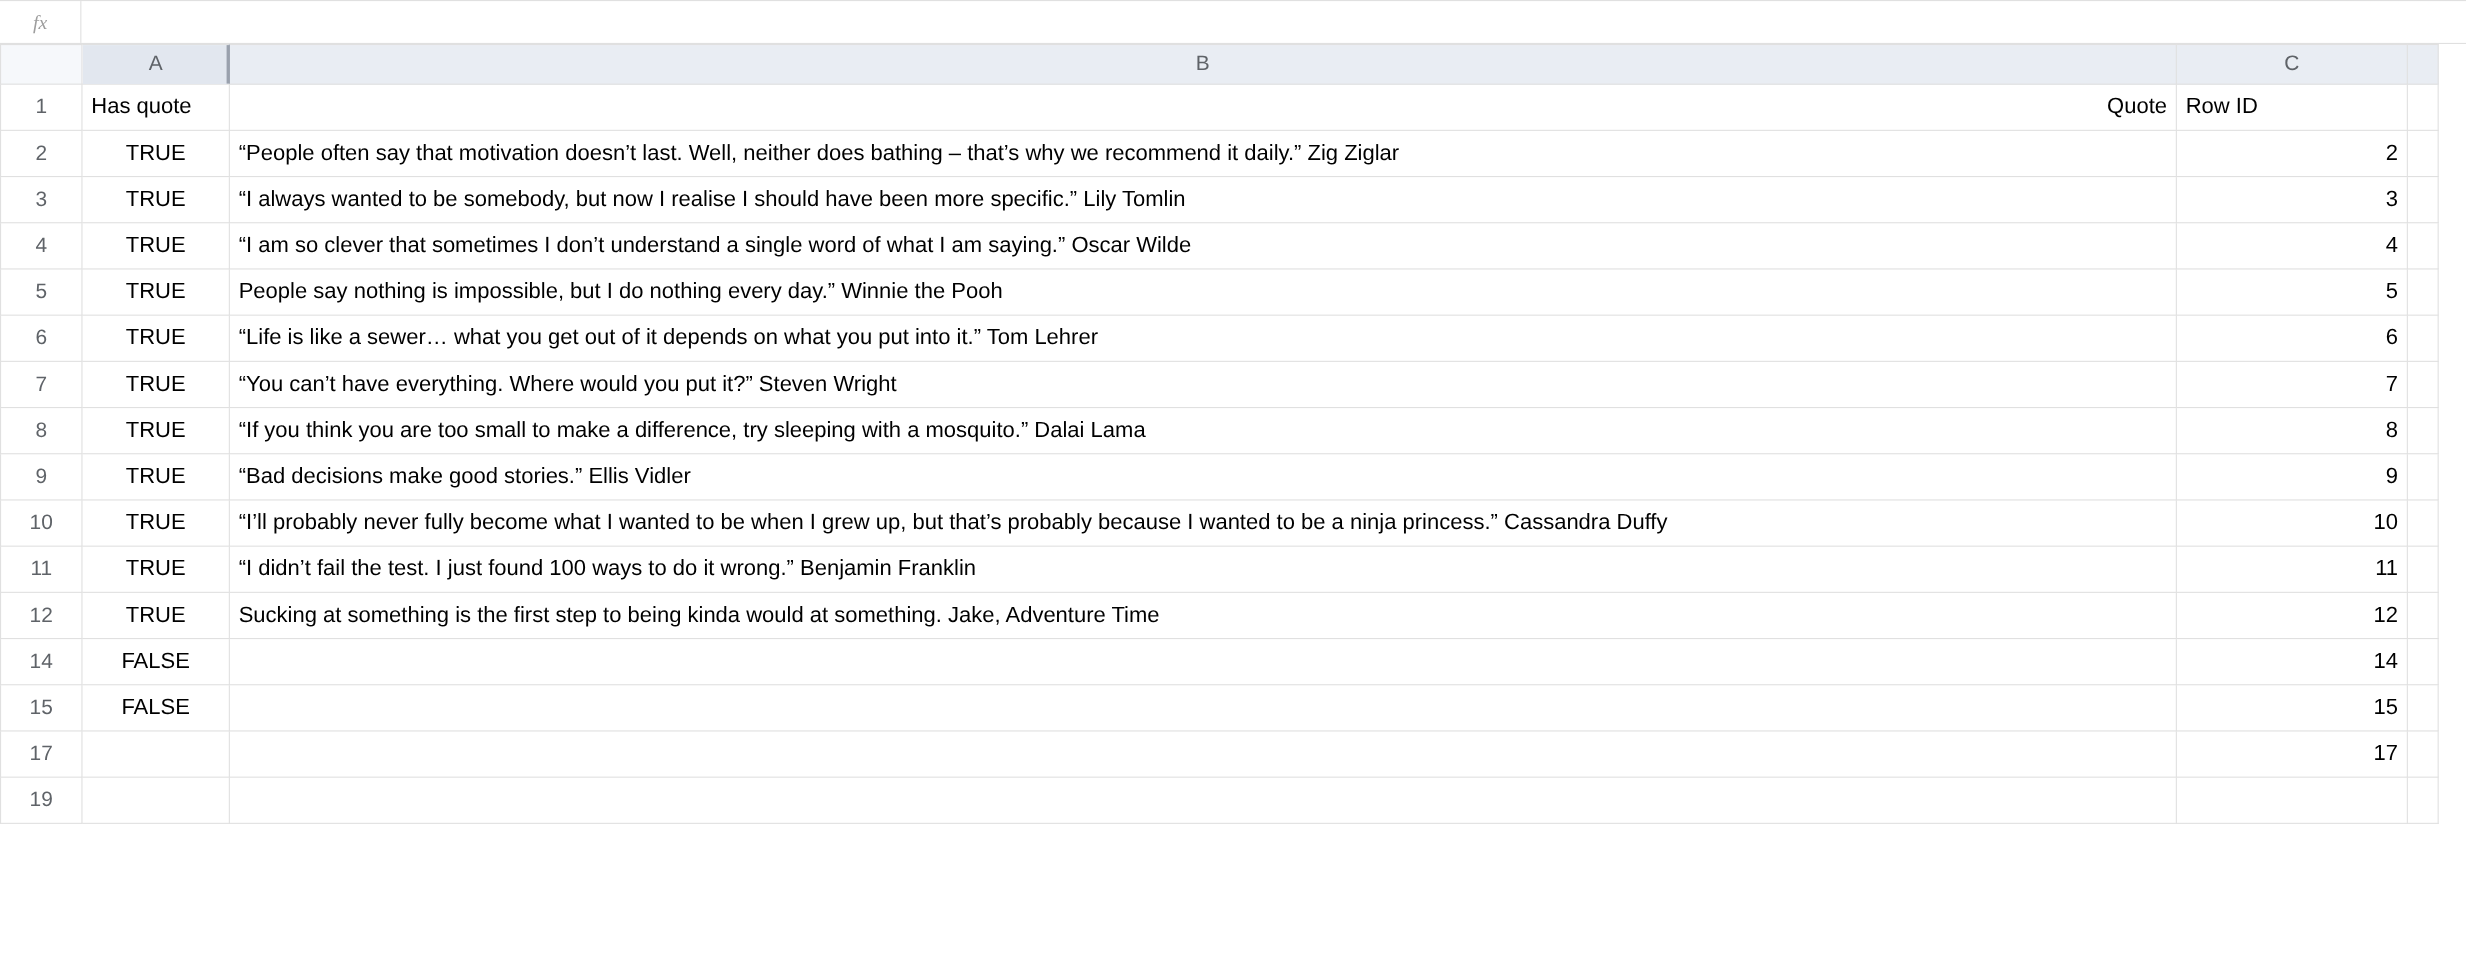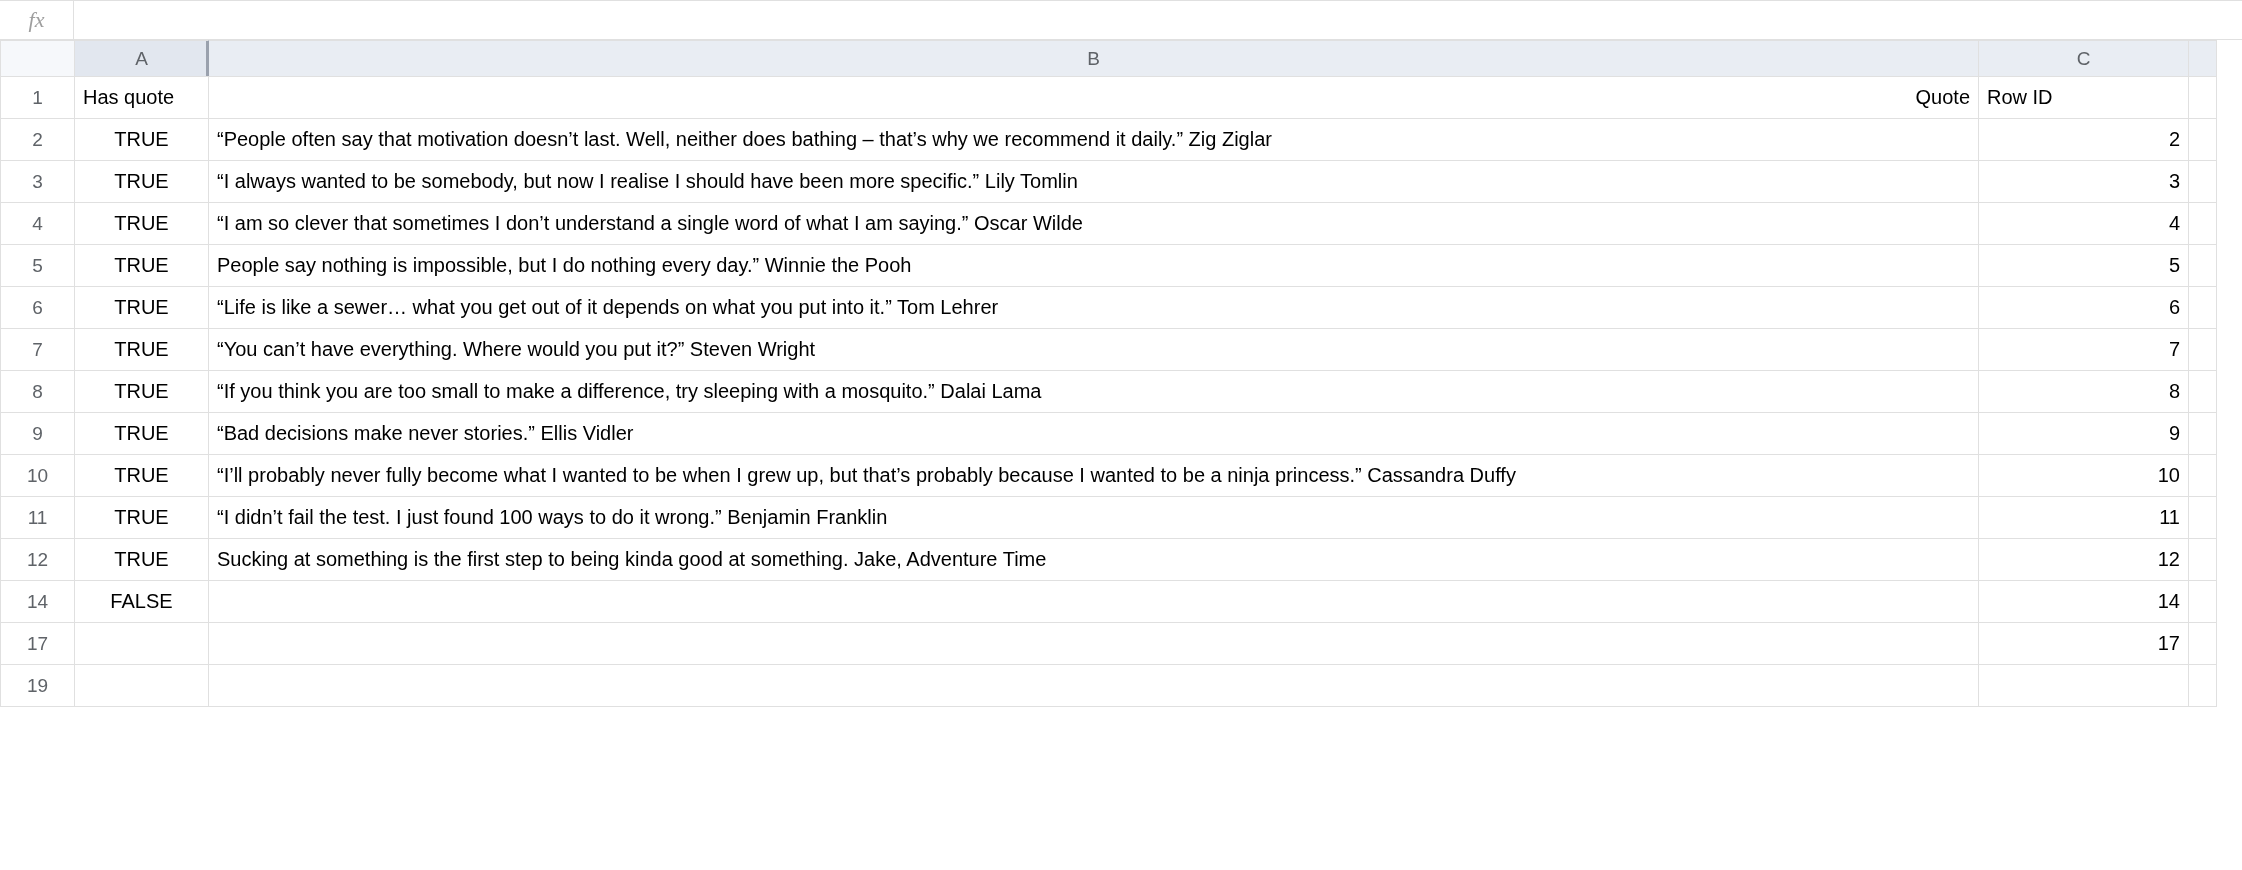--- a/index.html
+++ b/index.html
@@ -25,21 +25,21 @@
     .fx-cell {
       width: 74px;
       height: 100%;
       display: flex;
       align-items: center;
       justify-content: center;
       border-right: 1px solid #e0e0e0;
       font-style: italic;
       font-family: Georgia, 'Times New Roman', serif;
       color: #9e9e9e;
-      font-size: 22px;
+      font-size: 18px;
       user-select: none;
     }
     .formula-input {
       flex: 1;
       height: 100%;
       border: none;
       outline: none;
       padding: 0 12px;
       font-size: 20px;
       background: transparent;
@@ -180,50 +180,57 @@
           <tr>
             <th class="row-head">8</th>
             <td class="colA">TRUE</td>
             <td class="colB">“If you think you are too small to make a difference, try sleeping with a mosquito.” Dalai Lama</td>
             <td class="colC">8</td>
             <td></td>
           </tr>
           <tr>
             <th class="row-head">9</th>
             <td class="colA">TRUE</td>
-            <td class="colB">“Bad decisions make never stories.” Ellis Vidler</td>
+            <td class="colB">“Bad decisions make good stories.” Ellis Vidler</td>
             <td class="colC">9</td>
             <td></td>
           </tr>
           <tr>
             <th class="row-head">10</th>
             <td class="colA">TRUE</td>
             <td class="colB">“I’ll probably never fully become what I wanted to be when I grew up, but that’s probably because I wanted to be a ninja princess.” Cassandra Duffy</td>
             <td class="colC">10</td>
             <td></td>
           </tr>
           <tr>
             <th class="row-head">11</th>
             <td class="colA">TRUE</td>
             <td class="colB">“I didn’t fail the test. I just found 100 ways to do it wrong.” Benjamin Franklin</td>
             <td class="colC">11</td>
             <td></td>
           </tr>
           <tr>
             <th class="row-head">12</th>
             <td class="colA">TRUE</td>
-            <td class="colB">Sucking at something is the first step to being kinda good at something. Jake, Adventure Time</td>
+            <td class="colB">Sucking at something is the first step to being kinda would at something. Jake, Adventure Time</td>
             <td class="colC">12</td>
             <td></td>
           </tr>
           <tr>
             <th class="row-head">14</th>
             <td class="colA">FALSE</td>
             <td class="colB"></td>
             <td class="colC">14</td>
+            <td></td>
+          </tr>
+          <tr>
+            <th class="row-head">15</th>
+            <td class="colA">FALSE</td>
+            <td class="colB"></td>
+            <td class="colC">15</td>
             <td></td>
           </tr>
           <tr>
             <th class="row-head">17</th>
             <td class="colA"></td>
             <td class="colB"></td>
             <td class="colC">17</td>
             <td></td>
           </tr>
           <tr>

